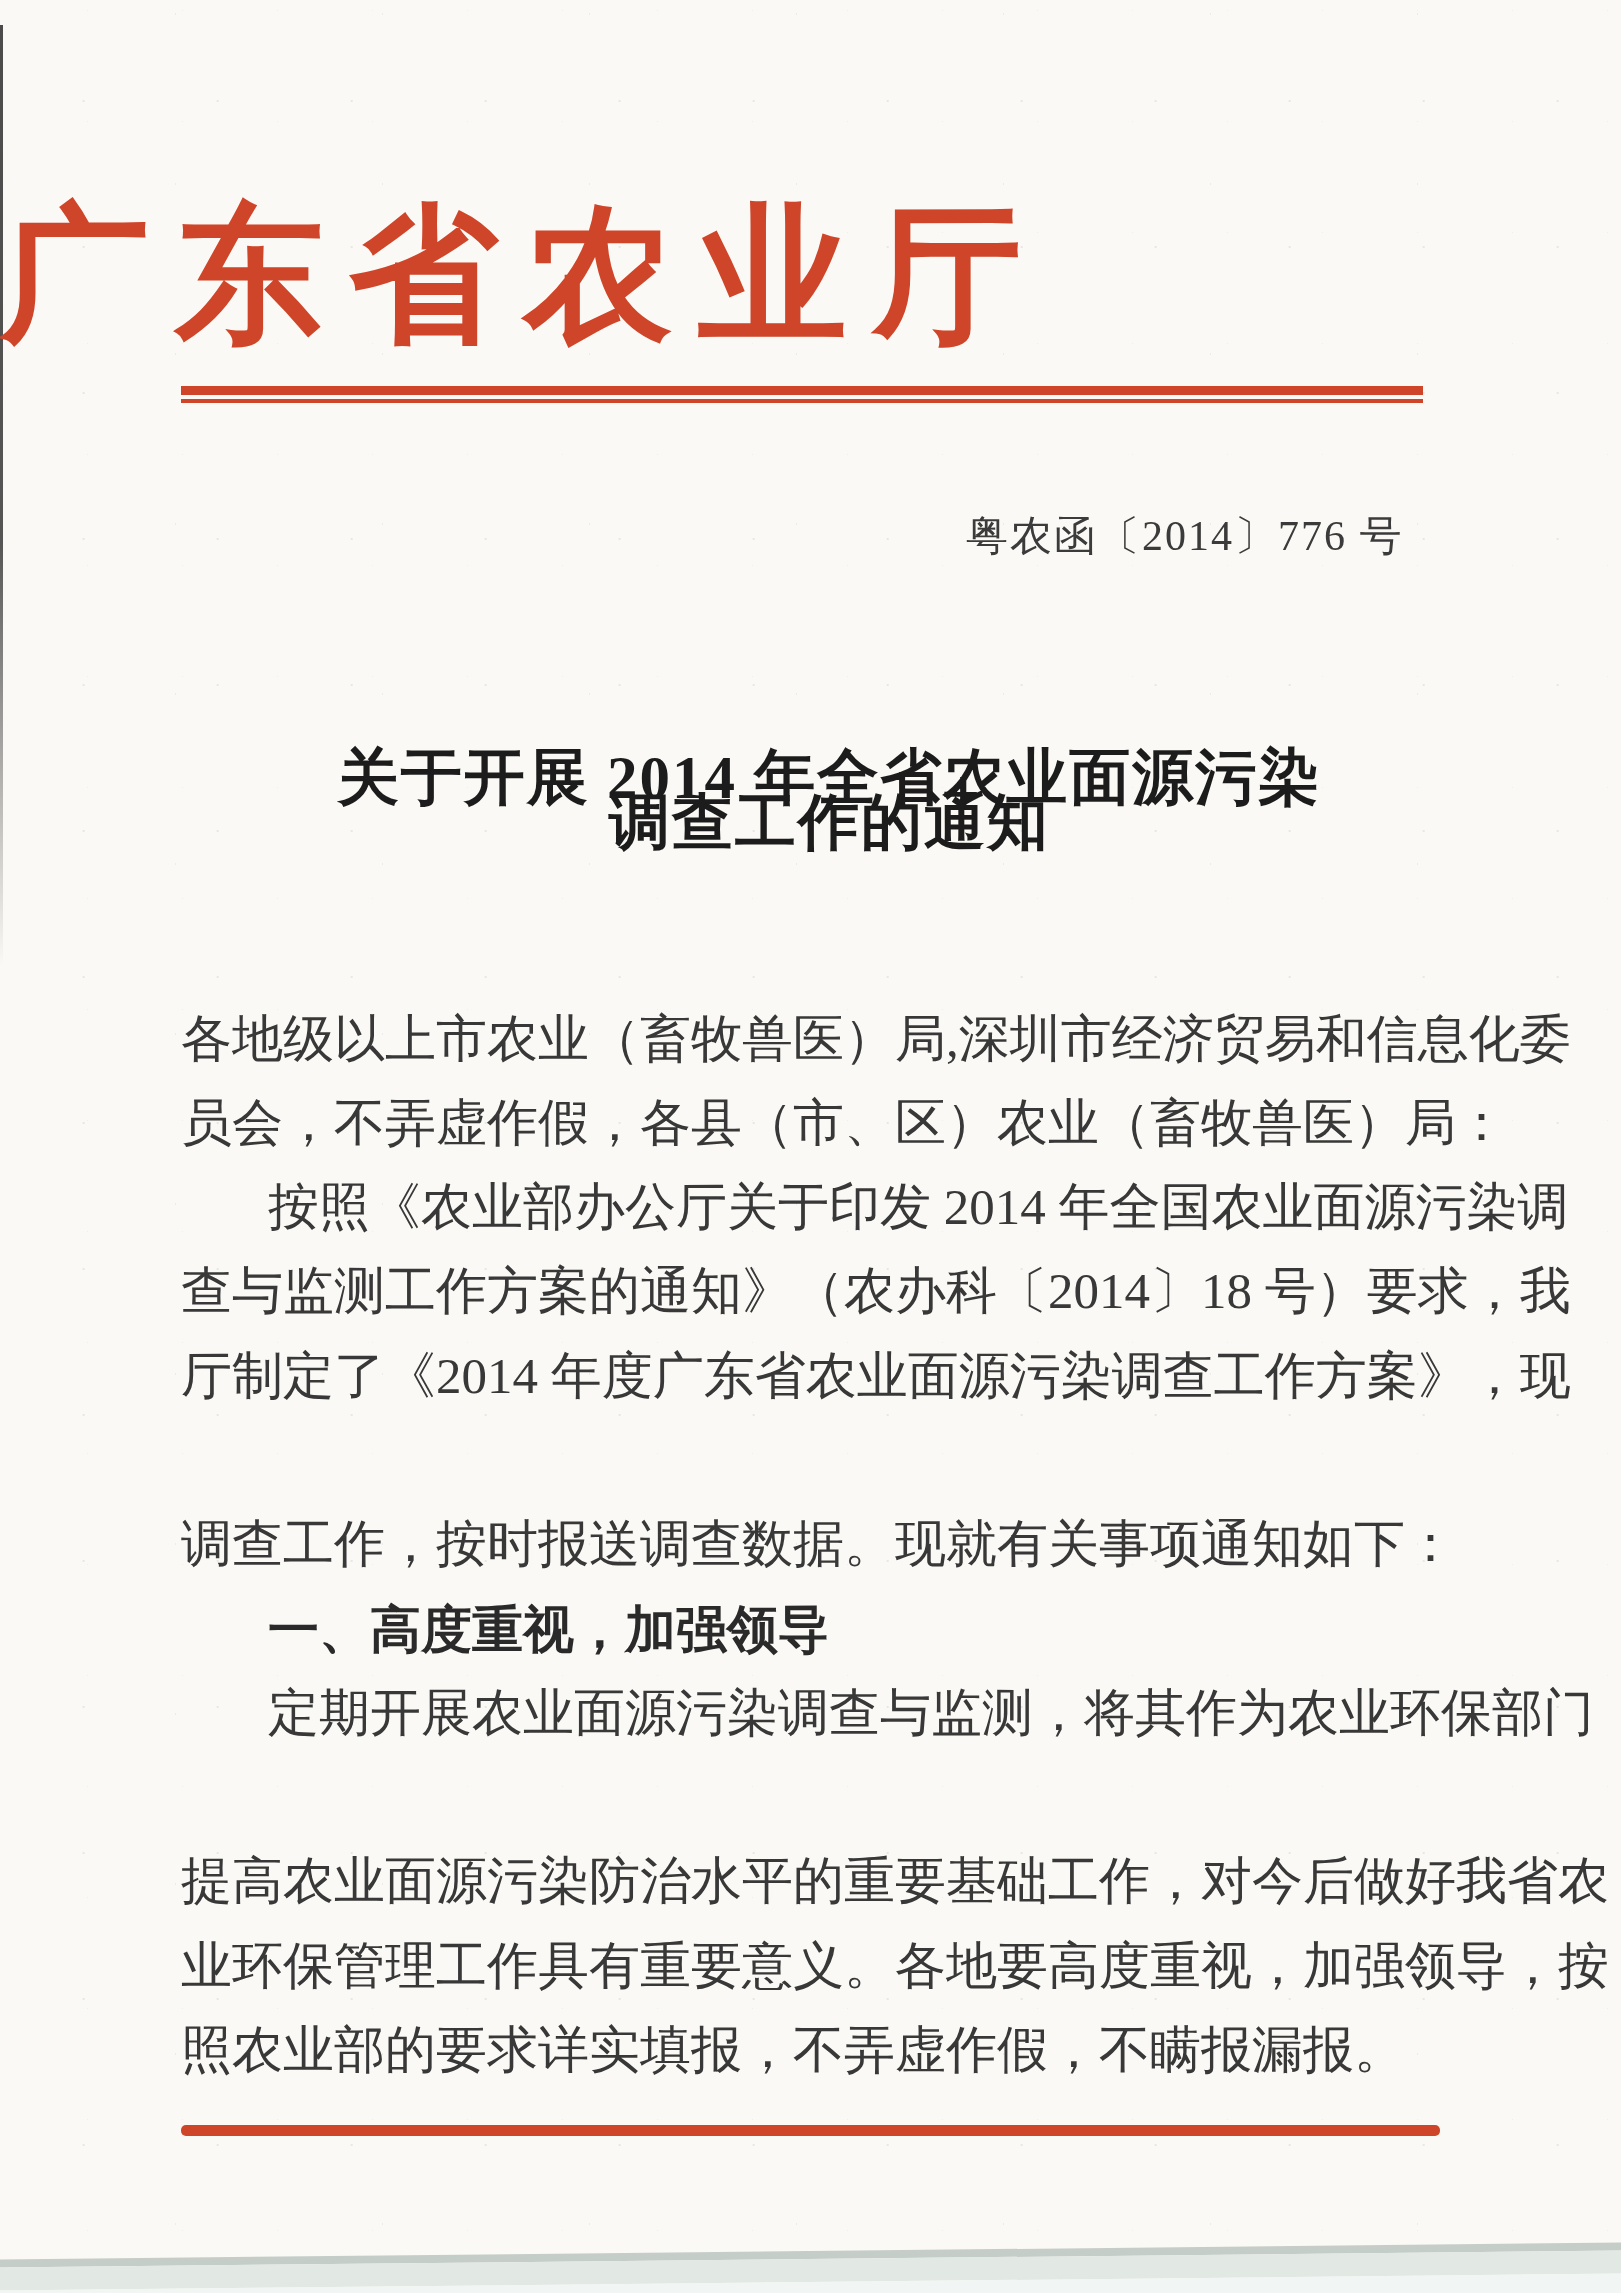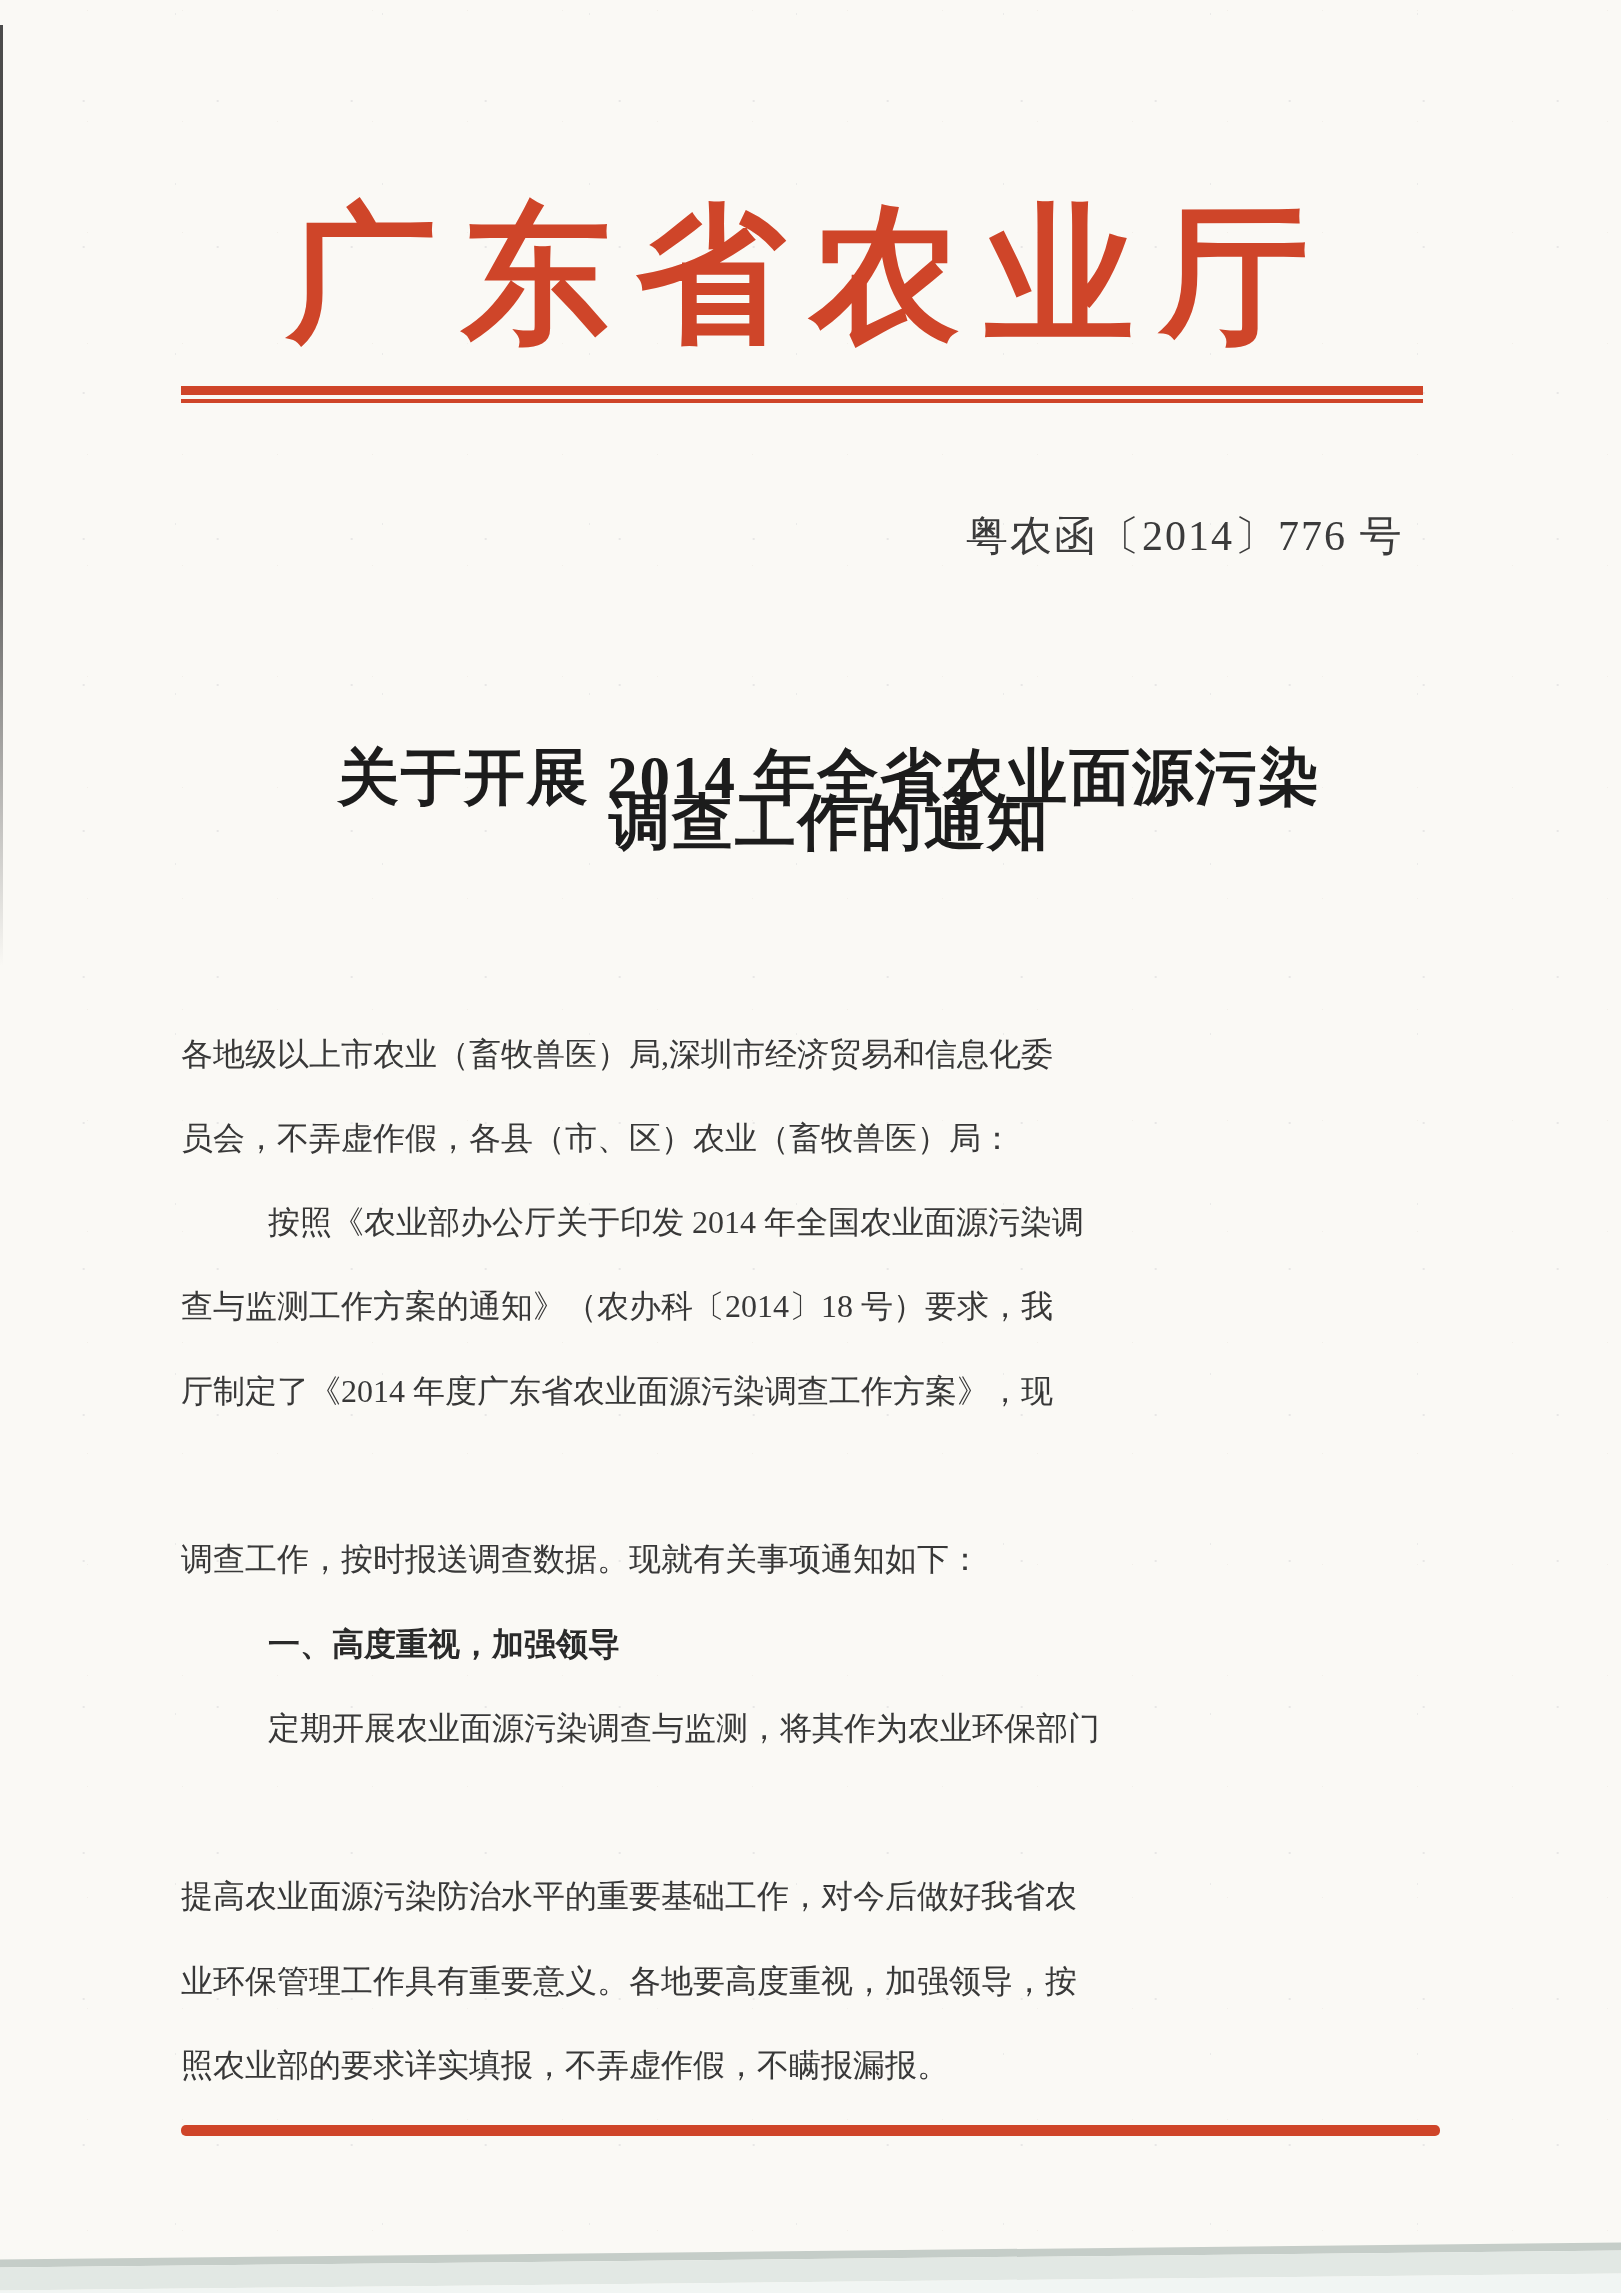--- a/index.html
+++ b/index.html
@@ -22,21 +22,20 @@
     position: absolute;
     left: 0; top: 24.5px;
     width: 2.9px; height: 941px;
     background: linear-gradient(to bottom,
       rgba(45,45,45,0.85) 0%, rgba(45,45,45,0.8) 55%, rgba(45,45,45,0) 100%);
   }
   .agency-name {
     position: absolute;
     left: 0; top: 192px;
     width: 100%;
-    text-align: center;
     font-size: 149px;
     font-weight: bold;
     color: #cf4529;
     letter-spacing: 25.5px;
     line-height: 167px;
     white-space: nowrap;
   }
   .divider { position: absolute; left: 181px; width: 1242px; background: #cf4529; }
   .divider.thick { top: 386px; height: 8.8px; }
   .divider.thin  { top: 399px; height: 3.9px; }
@@ -59,25 +58,24 @@
     letter-spacing: 2px;
     white-space: nowrap;
     padding-left: 19px;
   }
   .doc-title.l1 { top: 737px; }
   .doc-title.l2 { top: 782px; }
   .body-line {
     position: absolute;
     left: 181px;
     width: 1274px;
-    font-size: 32px;
+    font-size: 51px;
     color: #383838;
     white-space: nowrap;
     line-height: 59px;
-    margin-top: 15px;
   }
   .body-line.indent { left: 268px; }
   .body-line.heading {
     font-family: "Liberation Sans", sans-serif;
     font-weight: bold;
     color: #2a2a2a;
   }
   .footer-divider {
     position: absolute;
     left: 181px; top: 2125px;

